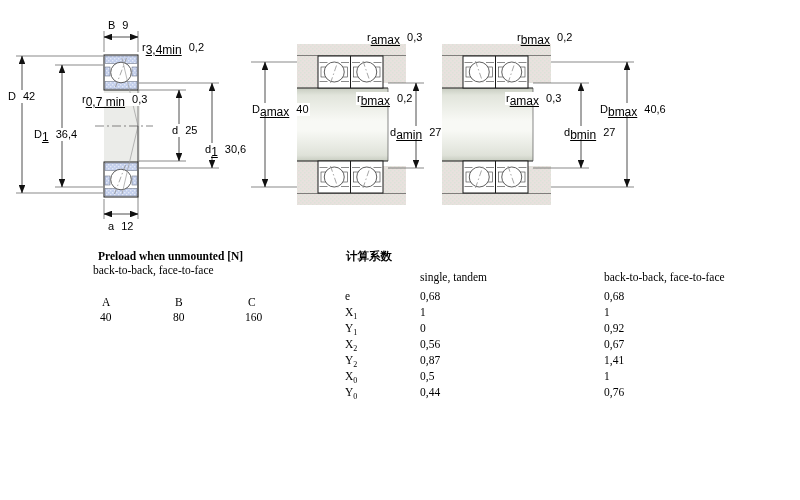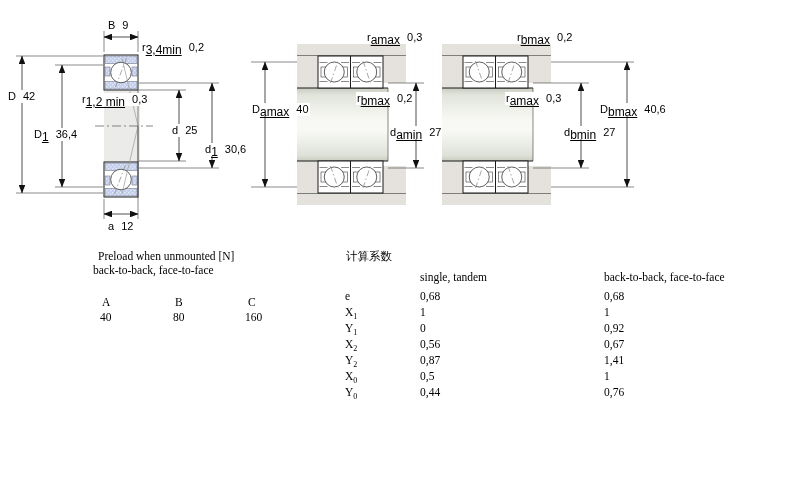--- a/index.html
+++ b/index.html
@@ -31,21 +31,21 @@
   .dlabel{
     position:absolute;font-size:11px;line-height:13px;white-space:nowrap;
     background:var(--page_bg,#fff);padding:0 1px;color:var(--text,#000);
   }
   .dlabel sub{font-size:12px;line-height:0;text-decoration:underline;}
   .dlabel .val{margin-left:7px;}
 
   
   .ts{position:absolute;font-family:"Liberation Serif", serif;font-size:11.5px;
       line-height:13px;white-space:nowrap;color:var(--text,#000);}
-  .ts.bold{font-weight:normal;}
+  .ts.bold{font-weight:bold;}
   .ts sub{font-size:8px;line-height:0;}
 </style>
 </head>
 <body>
 
 <div id="stage">
 
 <svg width="800" height="245" viewBox="0 0 800 245">
   <defs>
     <marker id="arr" viewBox="0 0 10 8" refX="9.6" refY="4" markerWidth="8.5" markerHeight="6.8" orient="auto-start-reverse" markerUnits="userSpaceOnUse">
@@ -199,21 +199,21 @@
     <line class="thin" x1="533" y1="83" x2="589" y2="83"></line>
     <line class="thin" x1="533" y1="168" x2="589" y2="168"></line>
     <line class="dim" x1="581" y1="83" x2="581" y2="168" marker-start="url(#arr)" marker-end="url(#arr)"></line>
   </g>
 </svg>
 
 <div class="dlabel" style="left:107px;top:19px"><span>B</span><span class="val">9</span></div>
 <div class="dlabel" style="left:141px;top:41px"><span>r</span><sub>3,4min</sub><span class="val">0,2</span></div>
 <div class="dlabel" style="left:7px;top:90px"><span>D</span><span class="val">42</span></div>
 <div class="dlabel" style="left:33px;top:128px"><span>D</span><sub>1</sub><span class="val">36,4</span></div>
-<div class="dlabel" style="left:81px;top:93px"><span>r</span><sub>1,2 min</sub><span class="val">0,3</span></div>
+<div class="dlabel" style="left:81px;top:93px"><span>r</span><sub>0,7 min</sub><span class="val">0,3</span></div>
 <div class="dlabel" style="left:171px;top:124px"><span>d</span><span class="val">25</span></div>
 <div class="dlabel" style="left:204px;top:143px"><span>d</span><sub>1</sub><span class="val">30,6</span></div>
 <div class="dlabel" style="left:107px;top:220px"><span>a</span><span class="val">12</span></div>
 
 <div class="dlabel" style="left:366px;top:31px"><span>r</span><sub>amax</sub><span class="val">0,3</span></div>
 <div class="dlabel" style="left:356px;top:92px"><span>r</span><sub>bmax</sub><span class="val">0,2</span></div>
 <div class="dlabel" style="left:251px;top:103px"><span>D</span><sub>amax</sub><span class="val">40</span></div>
 <div class="dlabel" style="left:389px;top:126px"><span>d</span><sub>amin</sub><span class="val">27</span></div>
 
 <div class="dlabel" style="left:516px;top:31px"><span>r</span><sub>bmax</sub><span class="val">0,2</span></div>

